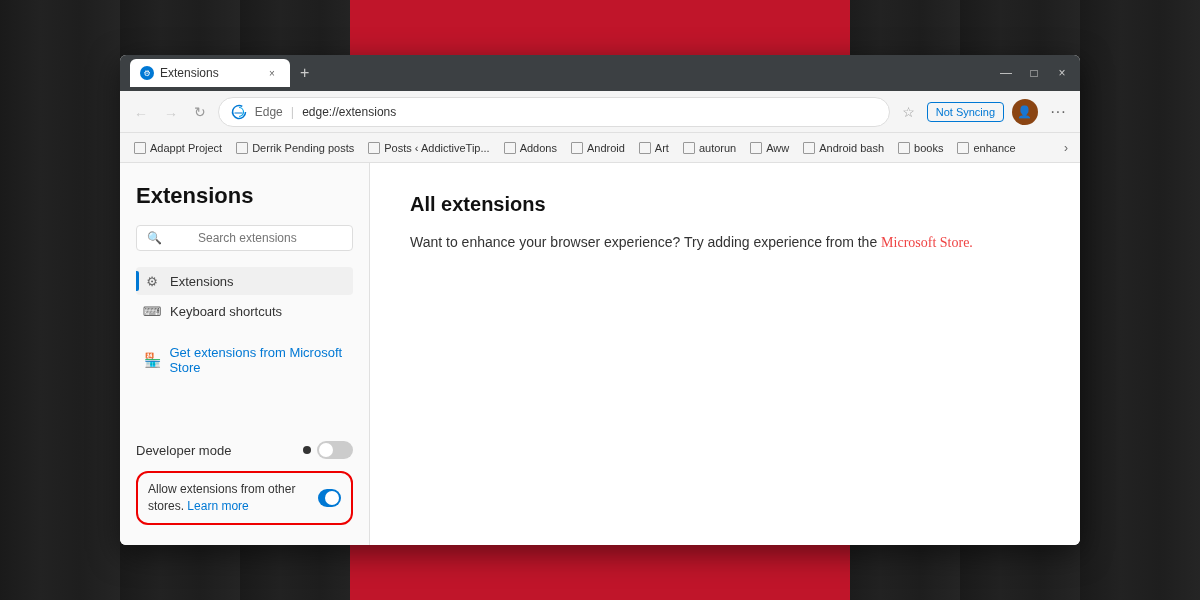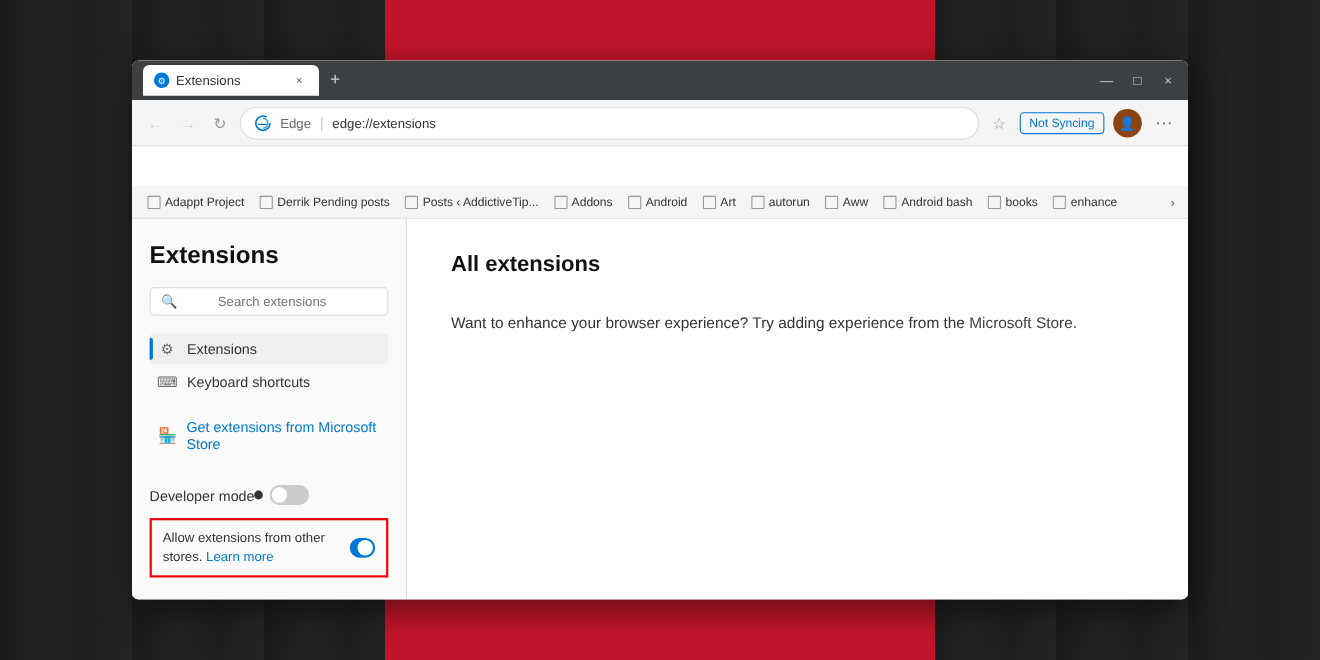--- a/index.html
+++ b/index.html
@@ -227,21 +227,20 @@
     .bookmarks-bar {
       background: #f5f5f5;
       height: 30px;
       display: flex;
       align-items: center;
       padding: 0 8px;
       gap: 2px;
       border-bottom: 1px solid #e0e0e0;
       overflow: hidden;
       flex-shrink: 0;
-      margin-top: 36px;
     }
     .bookmark-item {
       display: flex;
       align-items: center;
       gap: 4px;
       padding: 3px 6px;
       border-radius: 4px;
       cursor: pointer;
       font-size: 11px;
       color: #333;
@@ -359,20 +358,21 @@
 
     .sidebar-bottom {
       margin-top: auto;
       display: flex;
       flex-direction: column;
       gap: 12px;
     }
     .developer-mode-row {
       display: flex;
       align-items: center;
+      justify-content: space-between;
       font-size: 13px;
       color: #333;
     }
     .toggle-container {
       display: flex;
       align-items: center;
       gap: 6px;
     }
     .toggle-dot {
       width: 8px;
@@ -412,21 +412,21 @@
       position: absolute;
       width: 14px;
       height: 14px;
       background: #fff;
       border-radius: 50%;
       top: 2px;
       right: 2px;
     }
     .allow-extensions-box {
       border: 2px solid #e00;
-      border-radius: 0;
+      border-radius: 12px;
       padding: 8px 10px;
       display: flex;
       align-items: center;
       justify-content: space-between;
       gap: 8px;
     }
     .allow-extensions-text {
       font-size: 12px;
       color: #333;
       line-height: 1.4;
@@ -440,30 +440,31 @@
     
     .main-panel {
       flex: 1;
       padding: 30px 40px;
       background: #fff;
     }
     .panel-title {
       font-size: 20px;
       font-weight: 600;
       color: #111;
-      margin-bottom: 31px;
+      margin-bottom: 16px;
     }
     .panel-desc {
       font-size: 14px;
       color: #333;
       line-height: 1.5;
     }
     .panel-desc a {
-      color: #404040;
+      color: #ef4444;
       text-decoration: none;
+      font-family: Liberation Serif, serif;
     }
   </style>
 </head>
 <body>
 
 <div class="desktop-bg"></div>
 <div class="red-block-top"></div>
 <div class="red-block-bottom"></div>
 
 <div class="browser-window">

